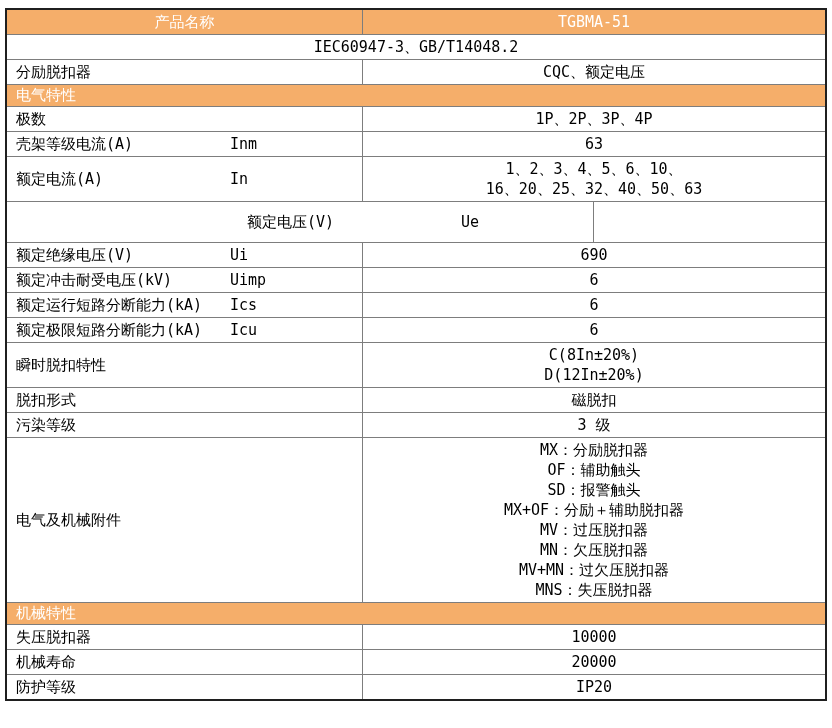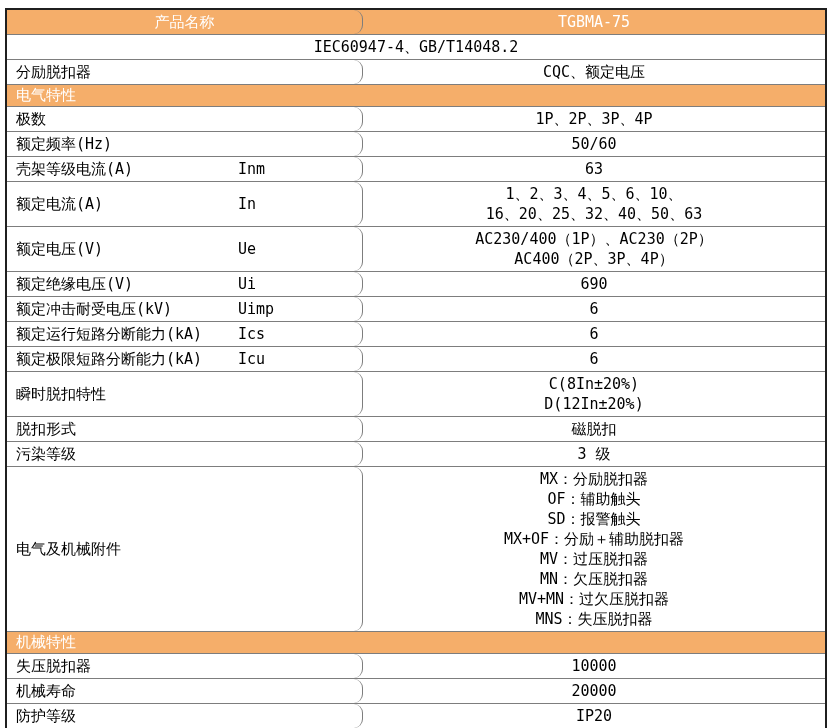--- a/index.html
+++ b/index.html
@@ -25,31 +25,31 @@
   .row{
     display:flex;
     align-items:stretch;
     min-height:24px;
     border-top:1px solid var(--inner);
   }
   .row:first-child{border-top:none;}
   .row.r2{min-height:41px;justify-content:center;}
   .row.r8{min-height:162px;}
   .row.section{min-height:22px;}
-  .cell{display:flex;align-items:center;border-radius:9px;}
+  .cell{display:flex;align-items:center;}
   .lc{
     width:356px;
     flex:0 0 356px;
     border-right:1px solid var(--inner);
     padding:2px 6px 2px 9px;
     position:relative;
   }
   .sym{
     position:absolute;
-    left:231px;
+    left:223px;
     top:50%;
     transform:translateY(-50%);
   }
   .vc{
     flex:1;
     justify-content:center;
     text-align:center;
     padding:2px 4px;
     white-space:pre-line;
     line-height:20px;
@@ -70,50 +70,44 @@
     display:flex;
   }
 </style>
 </head>
 <body>
 
 <div class="tbl">
 
   <div class="row hdr">
     <div class="cell lc">产品名称</div>
-    <div class="cell vc">TGBMA-75</div>
-  </div>
-
-  <div class="row">
-    <div class="cell vc">IEC60947-4、GB/T14048.2</div>
+    <div class="cell vc">TGBMA-51</div>
+  </div>
+
+  <div class="row">
+    <div class="cell vc">IEC60947-3、GB/T14048.2</div>
   </div>
   <div class="row">
     <div class="cell lc">
         <span>分励脱扣器</span>
       </div>
     <div class="cell vc">CQC、额定电压</div>
   </div>
 
   <div class="row section">
     <div class="cell full">电气特性</div>
   </div>
 
   <div class="row">
     <div class="cell lc">
         <span>极数</span>
       </div>
     <div class="cell vc">1P、2P、3P、4P</div>
   </div>
 
-  <div class="row">
-    <div class="cell lc">
-        <span>额定频率(Hz)</span>
-      </div>
-    <div class="cell vc">50/60</div>
-  </div>
 
   <div class="row">
     <div class="cell lc">
       <span>壳架等级电流(A)</span>
       <span class="sym">Inm</span>
     </div>
     <div class="cell vc">63</div>
   </div>
 
   <div class="row r2">
@@ -123,22 +117,20 @@
     </div>
     <div class="cell vc">1、2、3、4、5、6、10、
 16、20、25、32、40、50、63</div>
   </div>
 
   <div class="row r2">
     <div class="cell lc">
       <span>额定电压(V)</span>
       <span class="sym">Ue</span>
     </div>
-    <div class="cell vc">AC230/400（1P）、AC230（2P）
-AC400（2P、3P、4P）</div>
   </div>
 
   <div class="row">
     <div class="cell lc">
       <span>额定绝缘电压(V)</span>
       <span class="sym">Ui</span>
     </div>
     <div class="cell vc">690</div>
   </div>
 

